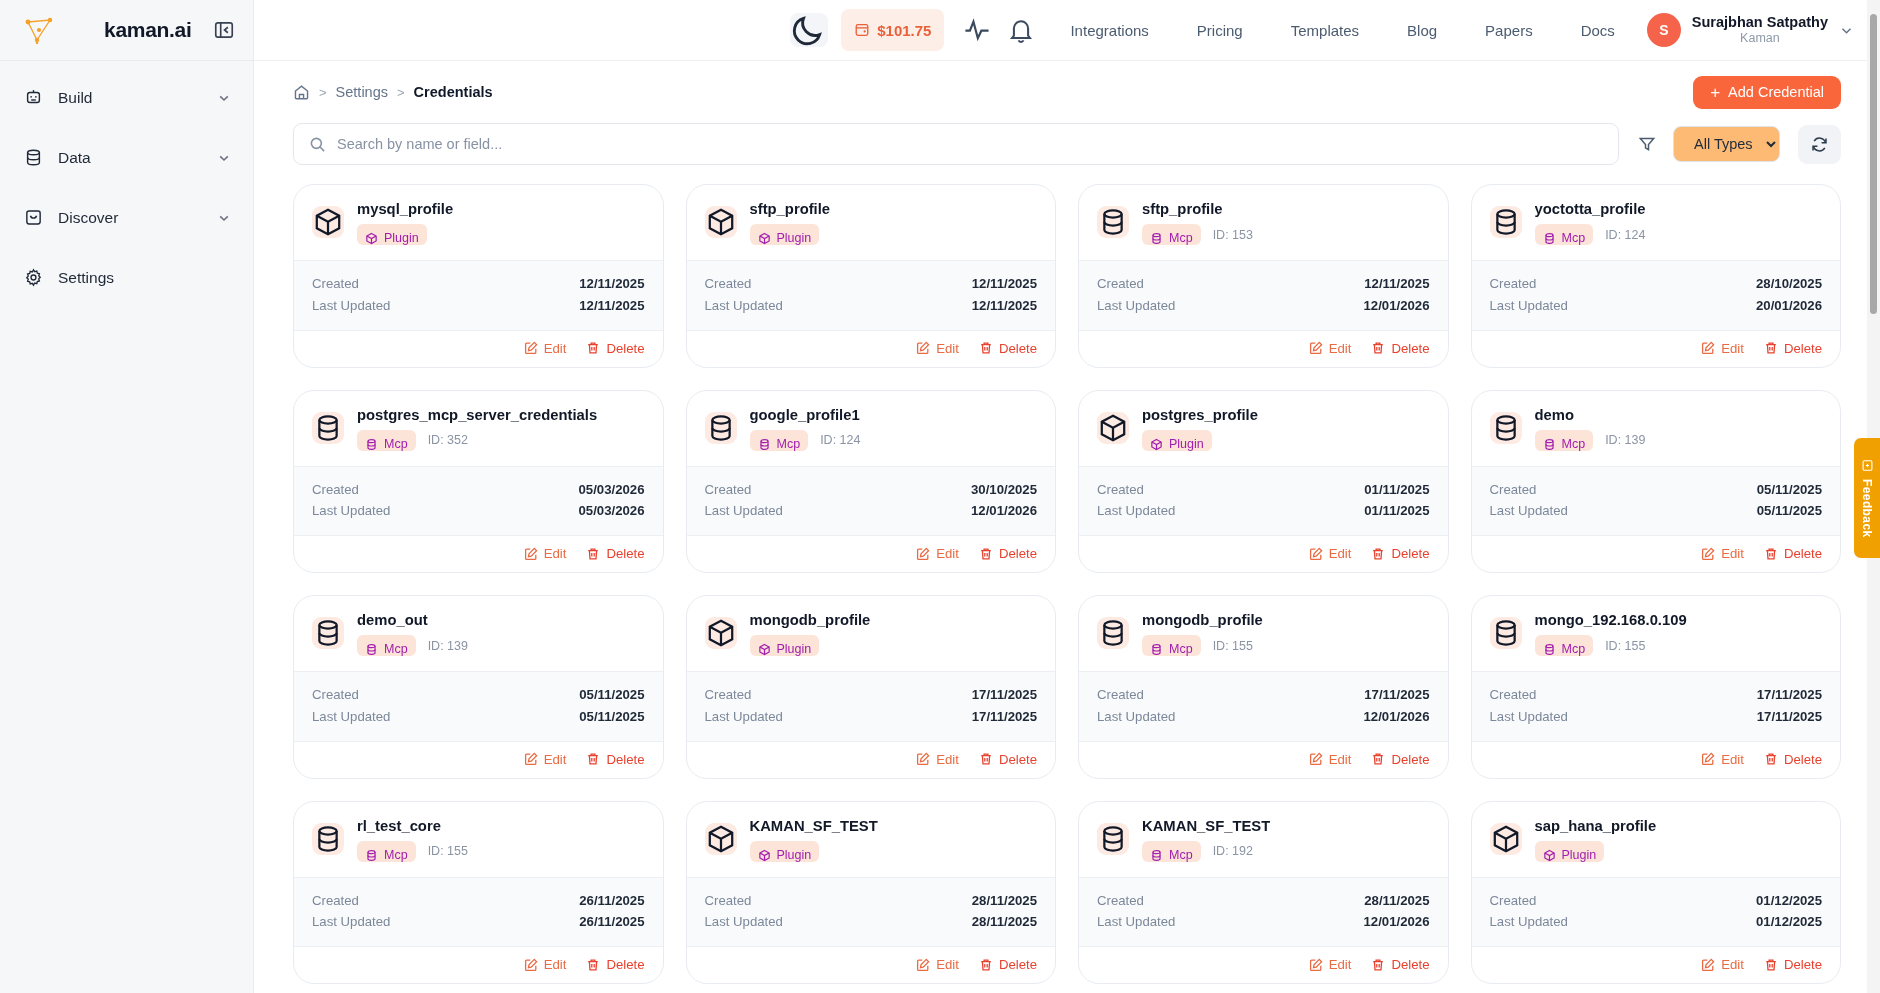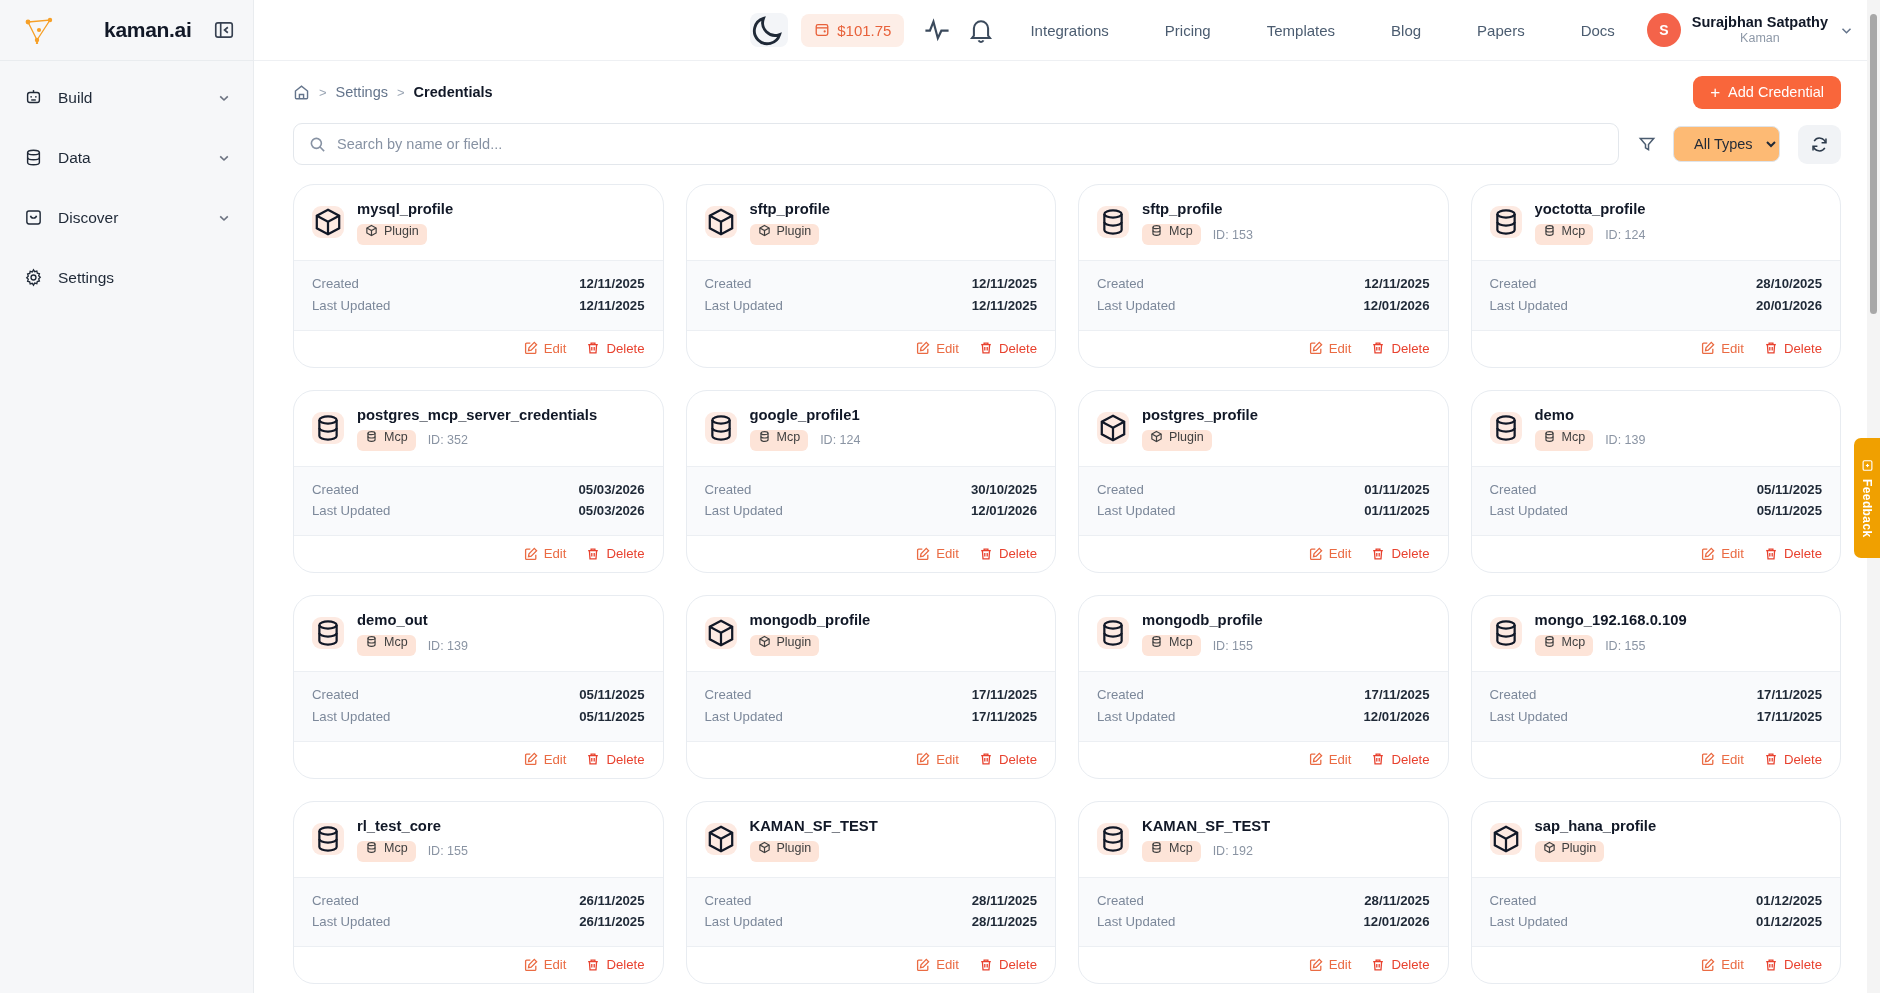--- a/index.html
+++ b/index.html
@@ -59,28 +59,28 @@
     padding: 0 26px 0 0; gap: 0;
   }
   .theme-btn {
     width: 38px; height: 34px; border-radius: 8px; background: #f3f5f8;
     display: flex; align-items: center; justify-content: center;
     color: #1f2937; cursor: pointer; margin-right: 13px;
   }
   .credits-pill {
     display: flex; align-items: center; gap: 7px;
     background: #fdeee7; color: #e8613a;
-    border-radius: 8px; height: 33px; padding: 0 13px;
-    font-size: 15px; font-weight: 400; cursor: pointer; margin-right: 18px;
+    border-radius: 8px; height: 42px; padding: 0 13px;
+    font-size: 15px; font-weight: 700; cursor: pointer; margin-right: 18px;
   }
   .icon-btn {
     width: 30px; height: 30px; display: flex; align-items: center;
     justify-content: center; color: #3b4a5c; cursor: pointer; margin-right: 14px;
   }
-  .nav-links { display: flex; align-items: center; gap: 16px; }
+  .nav-links { display: flex; align-items: center; gap: 8px; }
   .nav-link {
     font-size: 15px; color: #4b5c70; padding: 0 20px; cursor: pointer;
     white-space: nowrap;
   }
   .user-chip { display: flex; align-items: center; gap: 11px; cursor: pointer;
                margin-left: 12px; }
   .avatar {
     width: 34px; height: 34px; border-radius: 50%;
     background: #f4634a; color: #fff; font-size: 14px; font-weight: 600;
     display: flex; align-items: center; justify-content: center;
@@ -155,22 +155,22 @@
     display: flex; align-items: center; justify-content: center;
     color: #111827; flex: 0 0 32px; margin-top: 5px;
   }
   .card-meta { display: flex; flex-direction: column; gap: 7px; min-width: 0; }
   .card-title {
     font-size: 14.8px; font-weight: bold; color: #111827;
     white-space: nowrap; overflow: hidden; text-overflow: ellipsis;
   }
   .badge-row { display: flex; align-items: center; gap: 12px; }
   .badge {
-    display: inline-flex; align-items: flex-start; gap: 6px;
-    background: #fde4d8; color: #404040; border-radius: 6px;
+    display: inline-flex; align-items: flex-end; gap: 6px;
+    background: #fde4d8; color: #a21caf; border-radius: 6px;
     height: 21px; padding: 0 8px; font-size: 12.5px; font-weight: 500;
   }
   .badge .bic { width: 13px; height: 13px; flex: 0 0 13px; }
   .card-id { font-size: 12.5px; color: #8a94a3; }
   .card-body {
     background: #f9fafc; border-top: 1px solid #eceff3; border-bottom: 1px solid #eceff3;
     padding: 12px 18px 13px 18px;
   }
   .kv { display: flex; justify-content: space-between; align-items: center; font-size: 13.2px;
         line-height: 1.65; }

